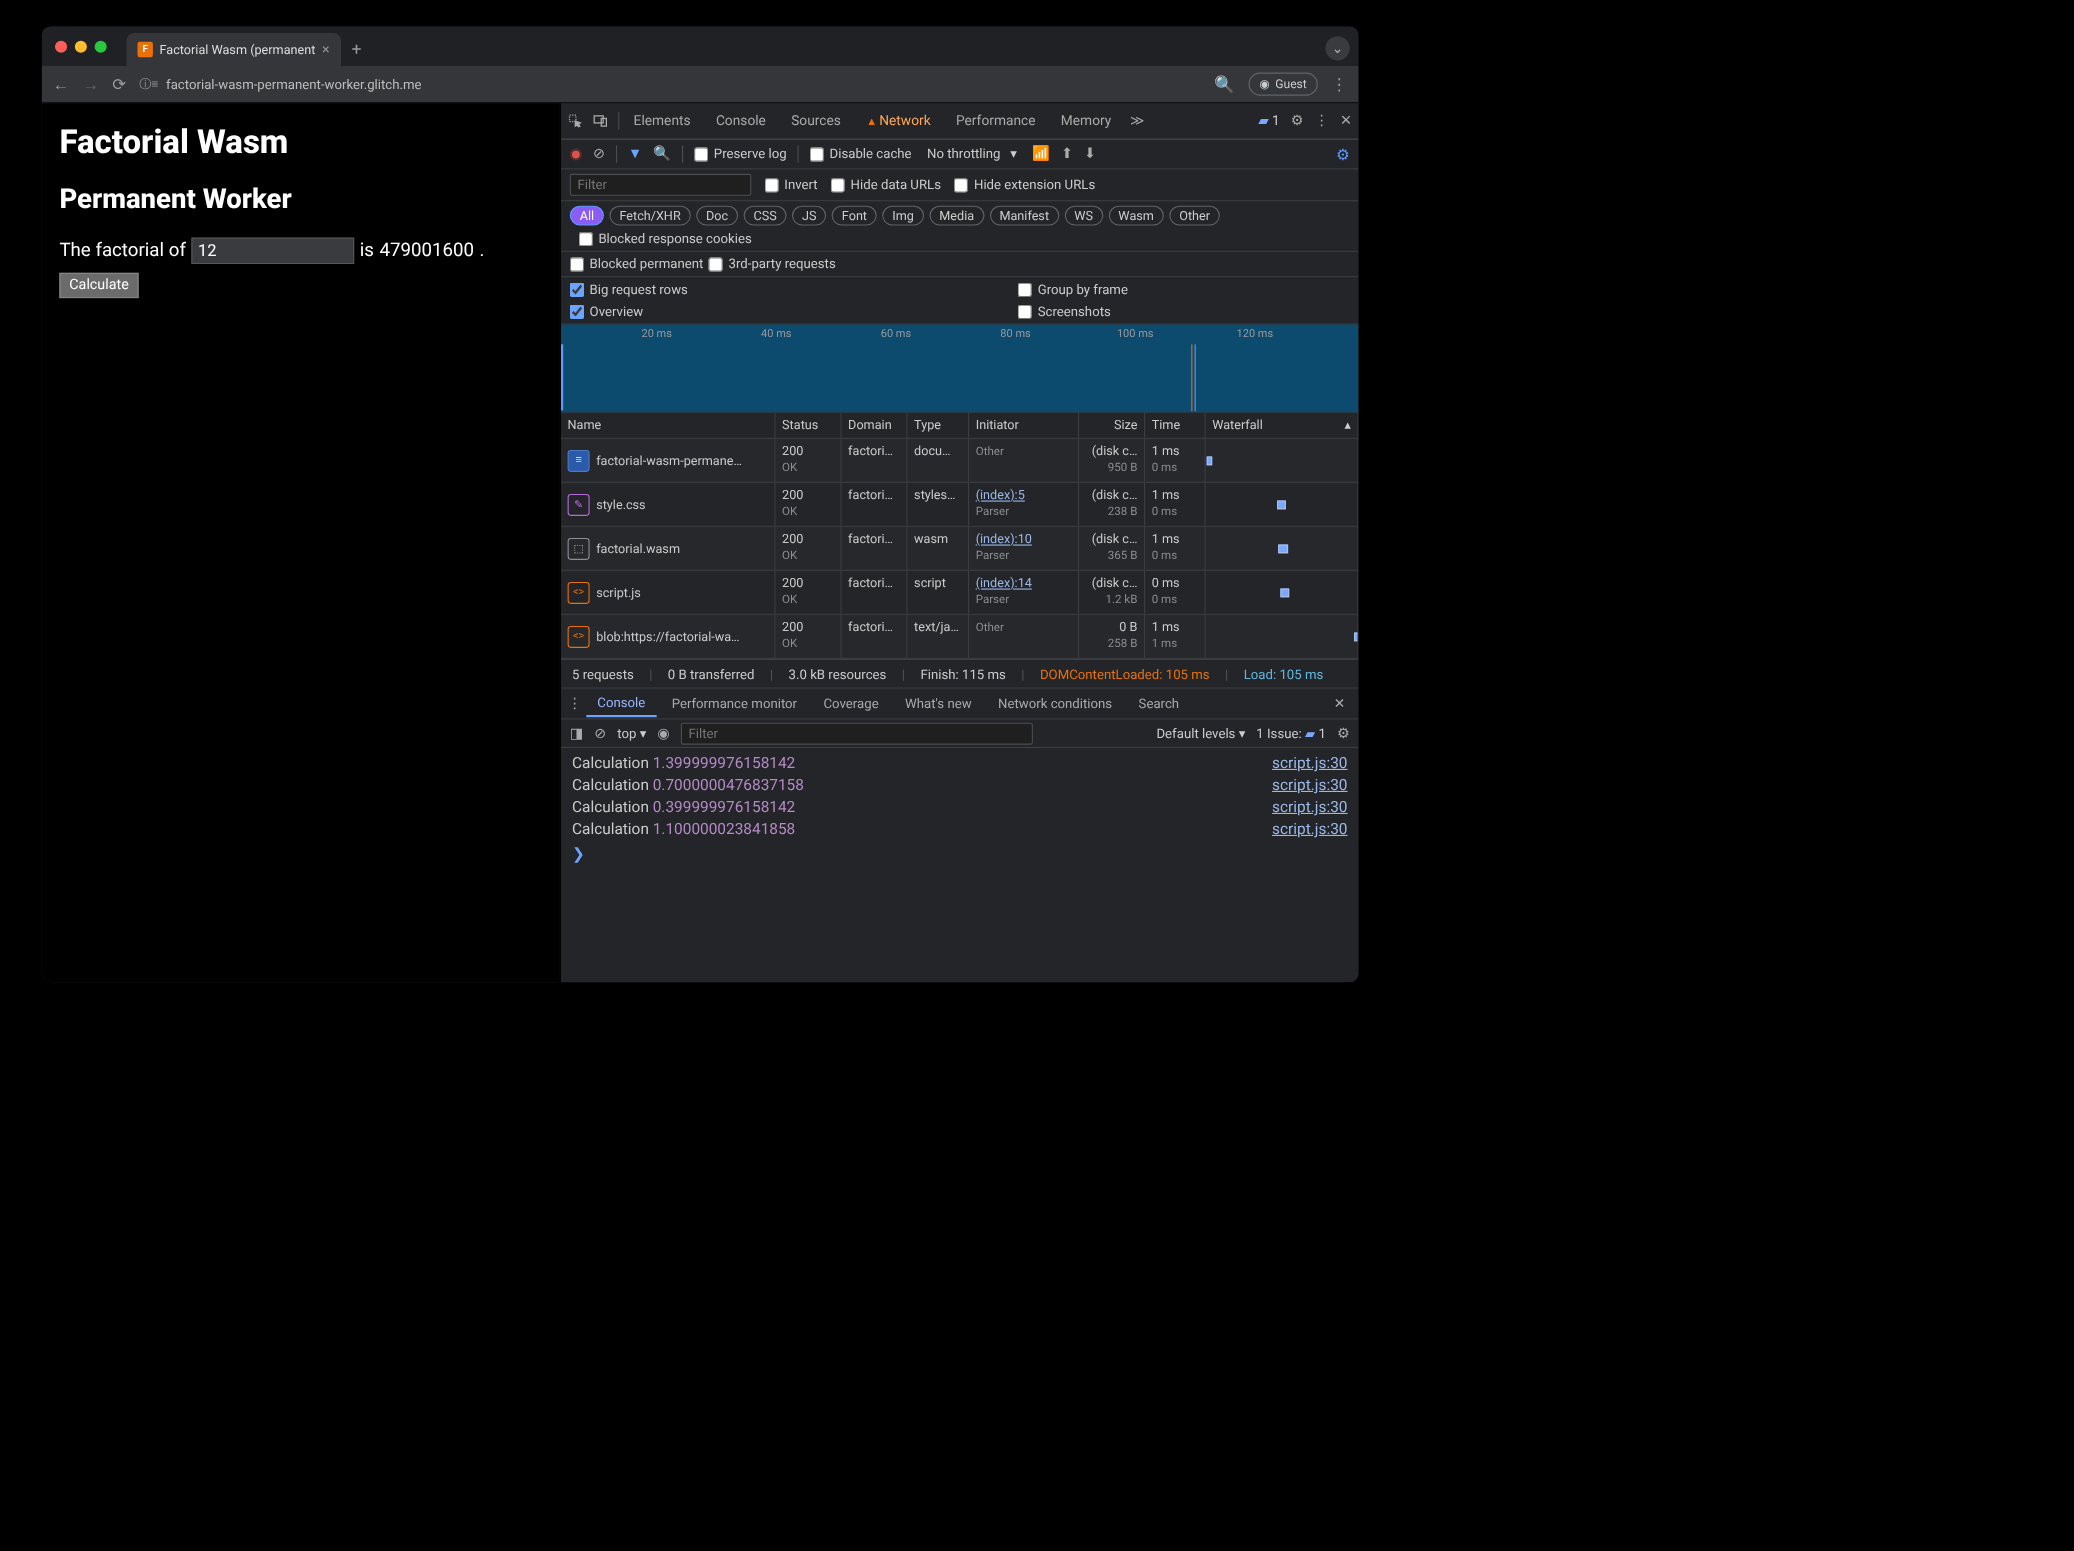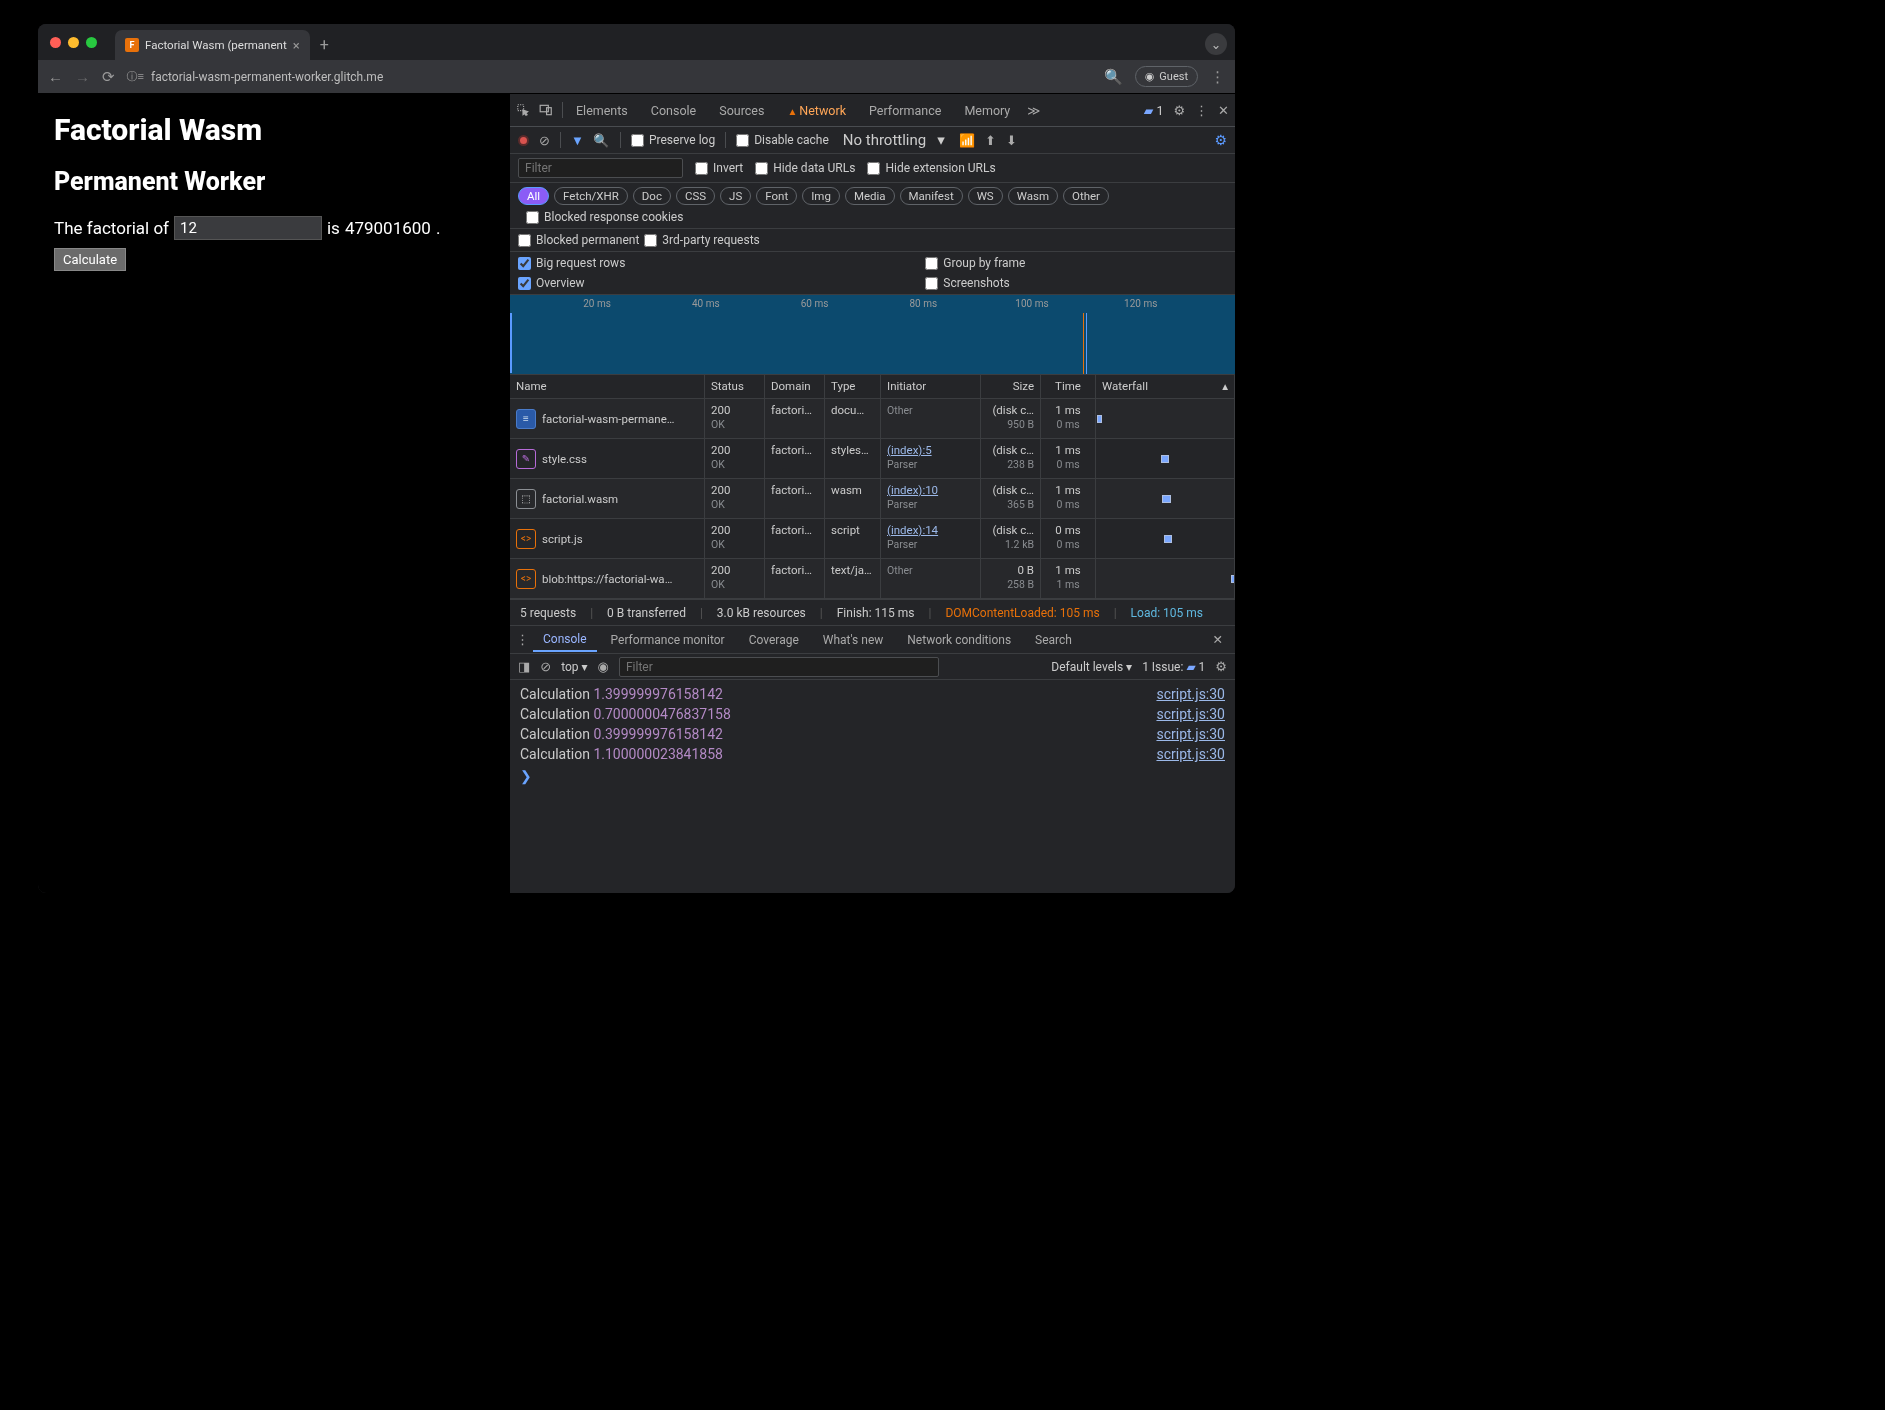--- a/index.html
+++ b/index.html
@@ -37,38 +37,38 @@
 .dt-tabs .right{margin-left:auto;display:flex;align-items:center;gap:10px}
 .issue-badge{display:flex;align-items:center;gap:3px;color:#ccc}
 .issue-badge .bubble{color:#7aa7ff}
 .toolbar{height:27px;display:flex;align-items:center;padding:0 8px;gap:10px;border-bottom:1px solid #3b3d40}
 .rec{width:11px;height:11px;border-radius:50%;background:#d9534f;border:2px solid #5a2b2b}
 .tb-ic{color:#aaa;font-size:13px;cursor:pointer}
 .tb-ic.blue{color:#6aa4ff}
 .sep{width:1px;height:16px;background:#4b4d50}
 .chk{display:flex;align-items:center;gap:5px;color:#ccc;font-size:12px}
 .chk input{accent-color:#6aa4ff}
-.sel{color:#ccc;font-size:15px;padding:2px 4px}
+.sel{color:#ccc;font-size:12px;padding:2px 4px}
 .toolbar .right{margin-left:auto;display:flex;gap:12px;align-items:center}
 .gear-blue{color:#5b9aff;font-size:14px}
 .filterbar{padding:4px 8px;display:flex;align-items:center;gap:12px;border-bottom:1px solid #3b3d40;flex-wrap:wrap}
 .finput{width:165px;background:#1f1f1f;border:1px solid #4b4d50;color:#ccc;padding:2px 6px;font-size:12px;border-radius:2px}
 .pills{padding:4px 8px;display:flex;align-items:center;gap:5px;border-bottom:1px solid #3b3d40;flex-wrap:wrap}
 .pill{border:1px solid #5f6368;border-radius:9px;padding:1px 8px;font-size:11.5px;color:#ccc;cursor:pointer}
 .pill.active{background:#8b5cf6;border-color:#5b9aff;color:#fff}
 .optrow{padding:4px 8px;display:flex;gap:40px;border-bottom:1px solid #3b3d40}
 .optcol{display:flex;flex-direction:column;gap:6px}
 .timeline{height:80px;border-bottom:1px solid #3b3d40;position:relative;background:#0c4a6e}
 .tick{position:absolute;top:3px;font-size:10px;color:#9a9a9a;transform:translateX(-50%)}
 .tl-line{position:absolute;top:18px;bottom:0;width:1px}
 .tl-line.orange{background:#e8710a}
 .tl-line.blue{background:#5b9aff}
 .headers{display:flex;height:24px;border-bottom:1px solid #3b3d40;font-size:11.5px;color:#ccc}
 .headers>div{padding:4px 6px;border-right:1px solid #3b3d40;overflow:hidden;white-space:nowrap}
-.col-name{width:195px}.col-status{width:60px}.col-domain{width:60px}.col-type{width:56px}.col-init{width:100px}.col-size{width:60px;text-align:right}.col-time{width:55px;text-align:center}.col-wf{flex:1;position:relative}
+.col-name{width:195px}.col-status{width:60px}.col-domain{width:60px}.col-type{width:56px}.col-init{width:100px}.col-size{width:60px;text-align:right}.col-time{width:55px;text-align:left}.col-wf{flex:1;position:relative}
 .rows{max-height:240px;overflow:auto;border-bottom:1px solid #3b3d40}
 .row{display:flex;min-height:40px;border-bottom:1px solid #3b3d40;font-size:11.5px}
 .row:nth-child(odd){background:#27282b}
 .row>div{padding:4px 6px;border-right:1px solid #3b3d40;overflow:hidden;white-space:nowrap;text-overflow:ellipsis}
 .row .col-name{display:flex;align-items:center;gap:6px}
 .ficon{width:20px;height:20px;border-radius:3px;display:flex;align-items:center;justify-content:center;font-size:10px;flex-shrink:0}
 .ficon.doc{background:#2a5aa8;border:1px solid #4a7bc9;color:#cde}
 .ficon.css{border:1px solid #b66bd8;color:#b66bd8}
 .ficon.wasm{border:1px solid #8c8f94;color:#ccc}
 .ficon.js{border:1px solid #e8710a;color:#e8710a}

